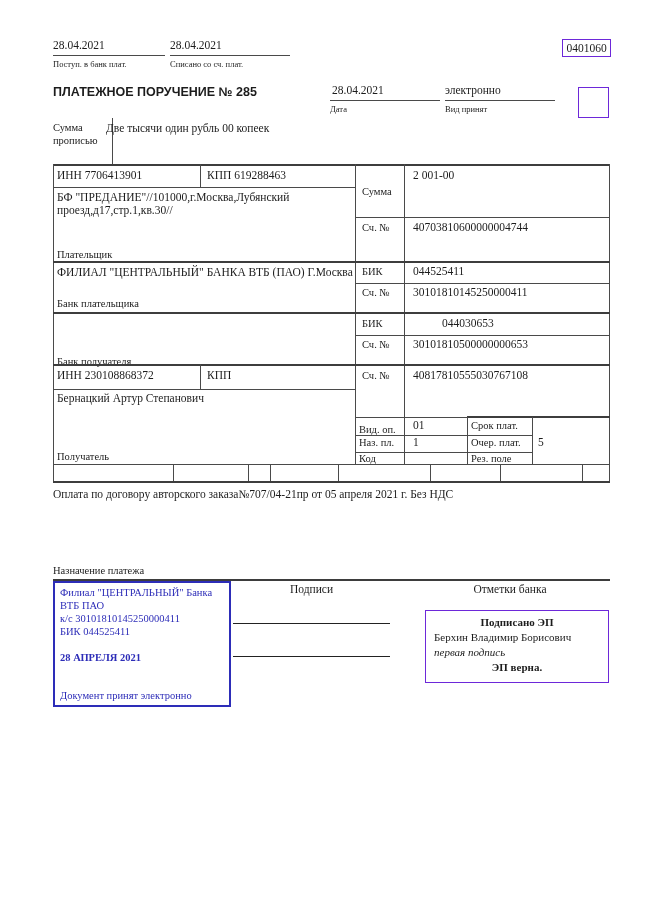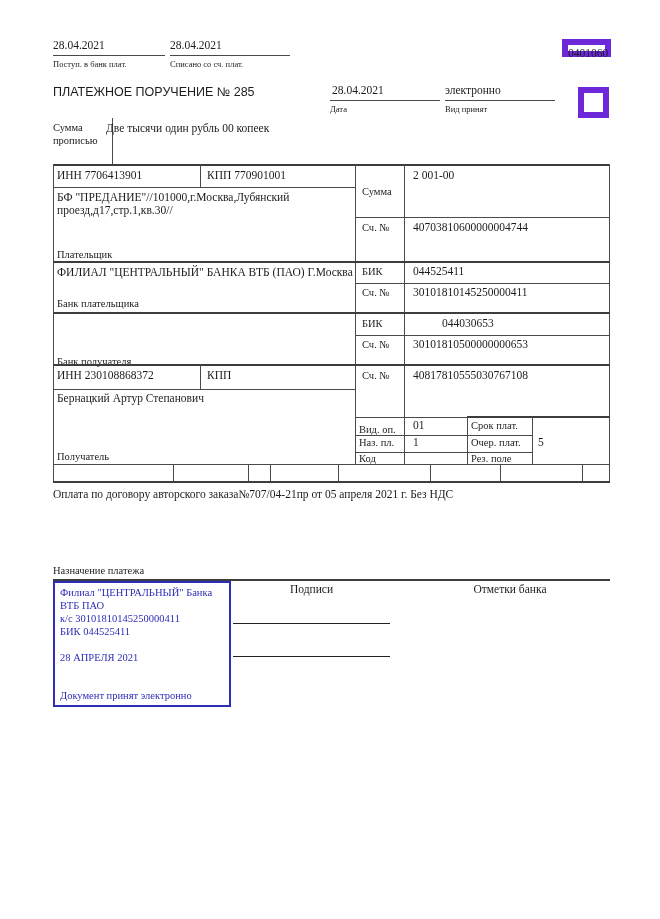--- a/index.html
+++ b/index.html
@@ -3,27 +3,27 @@
 <meta charset="utf-8">
 <style>
   html,body{margin:0;padding:0;background:#e8e8e8;}
   #page{position:relative;width:660px;height:919px;background:#ffffff;
         font-family:"Liberation Serif", serif;color:#1c1c1c;overflow:hidden;}
   .abs{position:absolute;}
   .sans{font-family:"Liberation Sans", sans-serif;}
   .t11{font-size:11.5px;line-height:1.15;}
   .t10{font-size:10.5px;line-height:1.2;}
   .t8{font-size:8.5px;line-height:1.2;}
-  .b{font-weight:normal;}
+  .b{font-weight:bold;}
   .i{font-style:italic;}
   .ctr{text-align:center;}
   .hline{position:absolute;background:#4a4a4a;height:1px;}
   .hline.thick{height:2px;background:#3d3d3d;}
   .vline{position:absolute;background:#4a4a4a;width:1px;}
-  .box{position:absolute;border:6px solid #6d28d9;box-sizing:border-box;}
+  .box{position:absolute;border:1px solid #6d28d9;box-sizing:border-box;}
   .bluebox{position:absolute;border:2px solid #2d2db8;box-sizing:border-box;color:#2d2db8;}
   .wrapw{width:296px;}
 </style>
 </head>
 <body>
 
 <div id="page">
 
   <div class="abs t11" style="left:53px;top:39px;">28.04.2021</div>
   <div class="hline" style="left:53px;top:55px;width:112px;"></div>
@@ -52,21 +52,21 @@
   <div class="abs t11" style="left:106px;top:122px;width:480px;">Две тысячи один рубль 00 копеек</div>
 
   <div class="hline thick" style="left:53px;top:164px;width:557px;"></div>
   <div class="vline" style="left:53px;top:164px;height:319px;"></div>
   <div class="vline" style="left:609px;top:164px;height:319px;"></div>
   <div class="vline" style="left:355px;top:164px;height:301px;"></div>
   <div class="vline" style="left:404px;top:164px;height:301px;"></div>
 
   <div class="abs t11" style="left:57px;top:169px;">ИНН 7706413901</div>
   <div class="vline" style="left:200px;top:164px;height:23px;"></div>
-  <div class="abs t11" style="left:207px;top:169px;">КПП 770901001</div>
+  <div class="abs t11" style="left:207px;top:169px;">КПП 619288463</div>
   <div class="hline" style="left:53px;top:187px;width:302px;"></div>
   <div class="abs t11 wrapw" style="left:57px;top:191px;">БФ "ПРЕДАНИЕ"//101000,г.Москва,Лубянский проезд,д17,стр.1,кв.30//</div>
   <div class="abs t10" style="left:57px;top:249px;">Плательщик</div>
 
   <div class="abs t10" style="left:362px;top:186px;">Сумма</div>
   <div class="abs t11" style="left:413px;top:169px;">2 001-00</div>
   <div class="hline" style="left:355px;top:217px;width:255px;"></div>
   <div class="abs t10" style="left:362px;top:222px;">Сч. №</div>
   <div class="abs t11" style="left:413px;top:221px;">40703810600000004744</div>
 
@@ -141,14 +141,20 @@
     <div>БИК 044525411</div>
     <div class="b" style="margin-top:12px;">28 АПРЕЛЯ 2021</div>
     <div class="abs" style="left:5px;bottom:3px;">Документ принят электронно</div>
   </div>
 
   <div class="abs t11 ctr" style="left:233px;top:583px;width:157px;">Подписи</div>
   <div class="hline" style="left:233px;top:623px;width:157px;background:#222;"></div>
   <div class="hline" style="left:233px;top:656px;width:157px;background:#222;"></div>
 
   <div class="abs t11 ctr" style="left:410px;top:583px;width:200px;">Отметки банка</div>
+  <div class="box" style="left:425px;top:610px;width:184px;height:73px;padding:4px 8px;font-size:11px;line-height:1.35;">
+    <div class="b ctr">Подписано ЭП</div>
+    <div>Берхин Владимир Борисович</div>
+    <div class="i">первая подпись</div>
+    <div class="b ctr">ЭП верна.</div>
+  </div>
 
 </div>
 
 </body></html>

